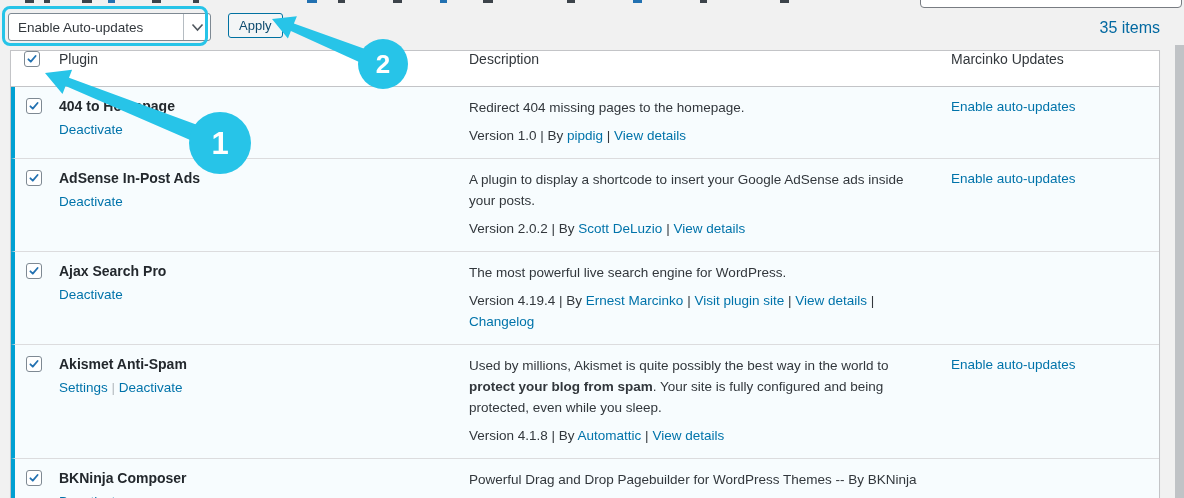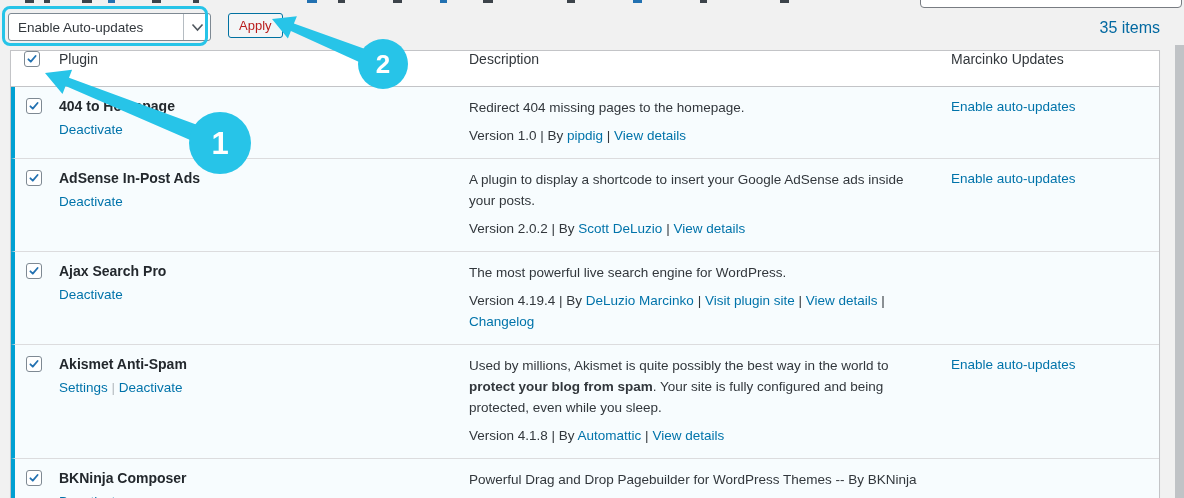--- a/index.html
+++ b/index.html
@@ -13,21 +13,21 @@
   
   .search-remnant { position:absolute; left:920px; top:-22px; width:262px; height:30px;
     background:#fff; border:1px solid #787c82; border-radius:4px; }
 
   
   .select { position:absolute; left:8px; top:13px; width:203px; height:28px; background:#fff;
     border:1px solid #7e8993; border-radius:3px; display:flex; align-items:center; cursor:pointer; }
   .select-text { flex:1; padding-left:9px; font-size:13.5px; color:#32373c; white-space:nowrap; }
   .select-arrow { width:27px; height:100%; border-left:1px solid #b5bcc2; display:flex; align-items:center; justify-content:center; }
   .apply-btn { position:absolute; left:228px; top:13px; height:25px; padding:0 10px;
-    background:#f3f5f6; border:1px solid #0071a1; border-radius:3px; color:#b91c1c;
+    background:#f3f5f6; border:1px solid #0071a1; border-radius:3px; color:#0c4a6e;
     font-size:13px; font-family:"Liberation Sans",sans-serif; cursor:pointer; }
   .items-count { position:absolute; top:19px; right:24px; font-size:16px; color:#0369a1; }
 
   
   .hl-box { position:absolute; left:2px; top:6px; width:206px; height:40px;
     border:3px solid #27c4e8; border-radius:8px; z-index:40; pointer-events:none; }
 
   
   .ptable { position:absolute; left:10px; top:50px; width:1150px; background:#fff;
     border:1px solid #c3c4c7; box-shadow:0 1px 1px rgba(0,0,0,.04); }
@@ -147,21 +147,21 @@
               <svg width="12" height="12" viewBox="0 0 20 20">
                 <path d="M4 10.5 L8 14.5 L16 5" fill="none" stroke="#2271b1" stroke-width="3" stroke-linecap="round" stroke-linejoin="round"></path>
               </svg>
             </span></div>
           <div class="c2">
             <div class="pname">Ajax Search Pro</div>
             <div class="ractions"><a class="link">Deactivate</a></div>
           </div>
           <div class="c3">
             <p class="desc"><span>The most powerful live search engine for WordPress.</span></p>
-            <p class="pmeta"><span>Version 4.19.4 | By </span><a class="link">DeLuzio Marcinko</a><span> | </span><a class="link">Visit plugin site</a><span> | </span><a class="link">View details</a><span> | </span><a class="link">Changelog</a></p>
+            <p class="pmeta"><span>Version 4.19.4 | By </span><a class="link">Ernest Marcinko</a><span> | </span><a class="link">Visit plugin site</a><span> | </span><a class="link">View details</a><span> | </span><a class="link">Changelog</a></p>
           </div>
           <div class="c4"></div>
         </div>
         <div class="row">
           <div class="c1"><span class="checkbox">
               <svg width="12" height="12" viewBox="0 0 20 20">
                 <path d="M4 10.5 L8 14.5 L16 5" fill="none" stroke="#2271b1" stroke-width="3" stroke-linecap="round" stroke-linejoin="round"></path>
               </svg>
             </span></div>
           <div class="c2">

